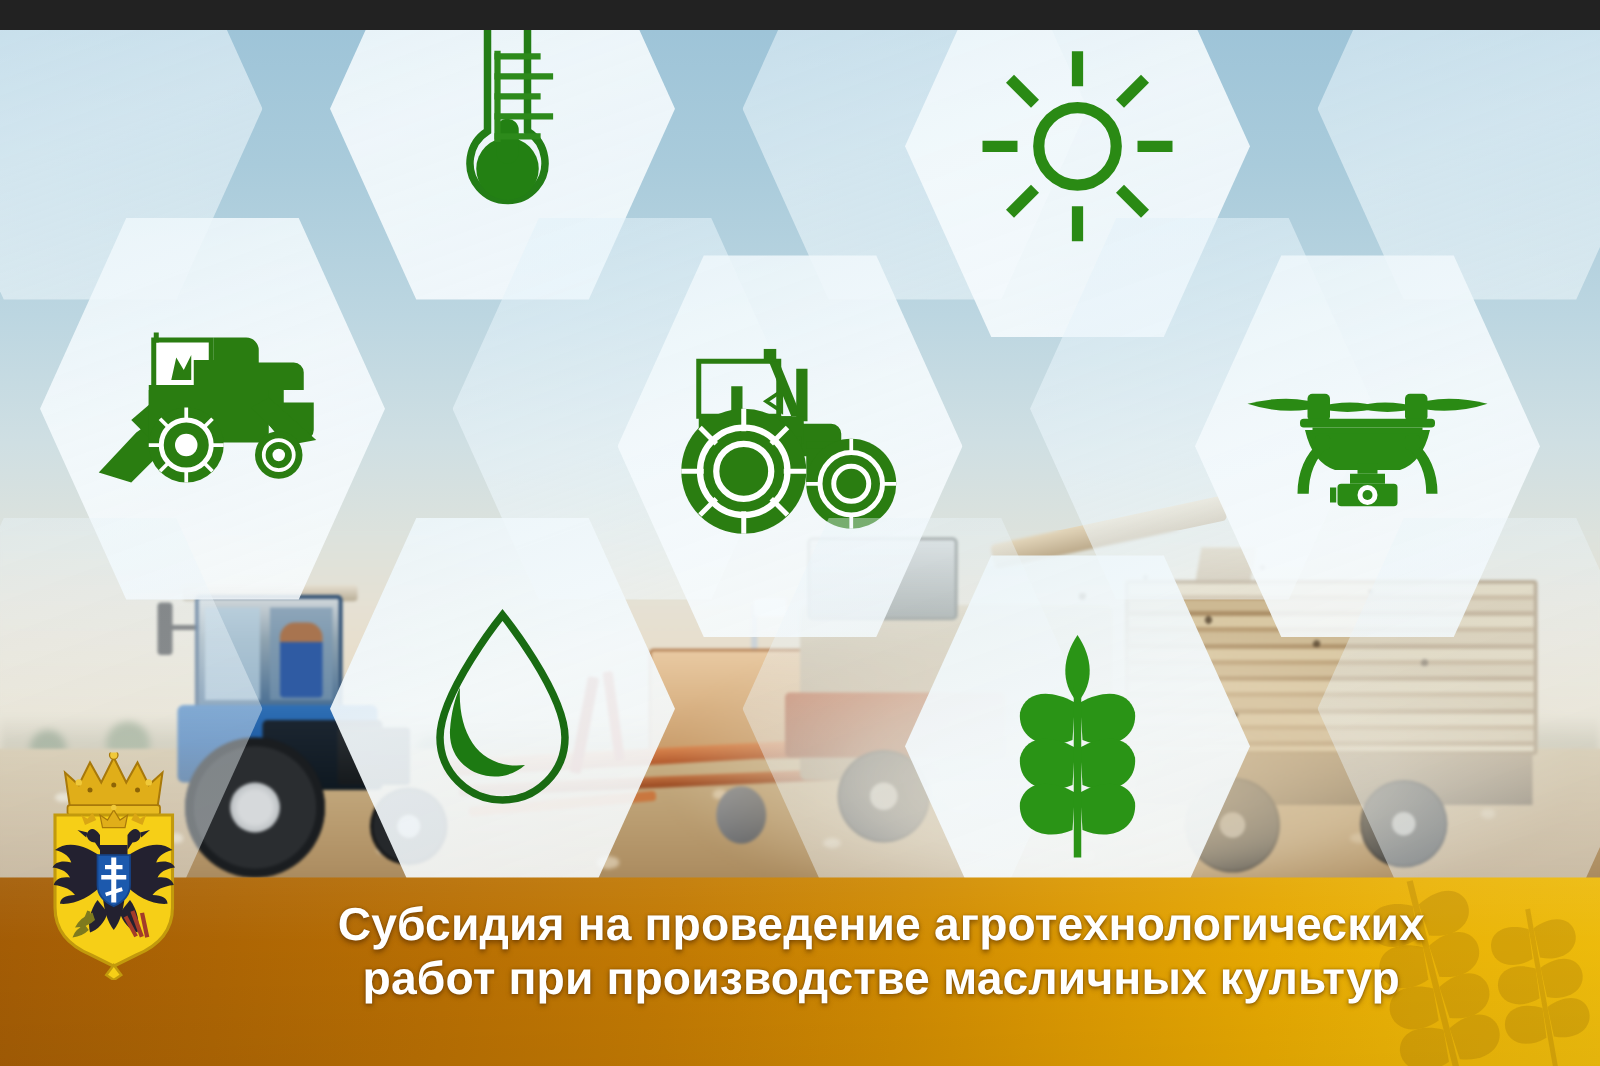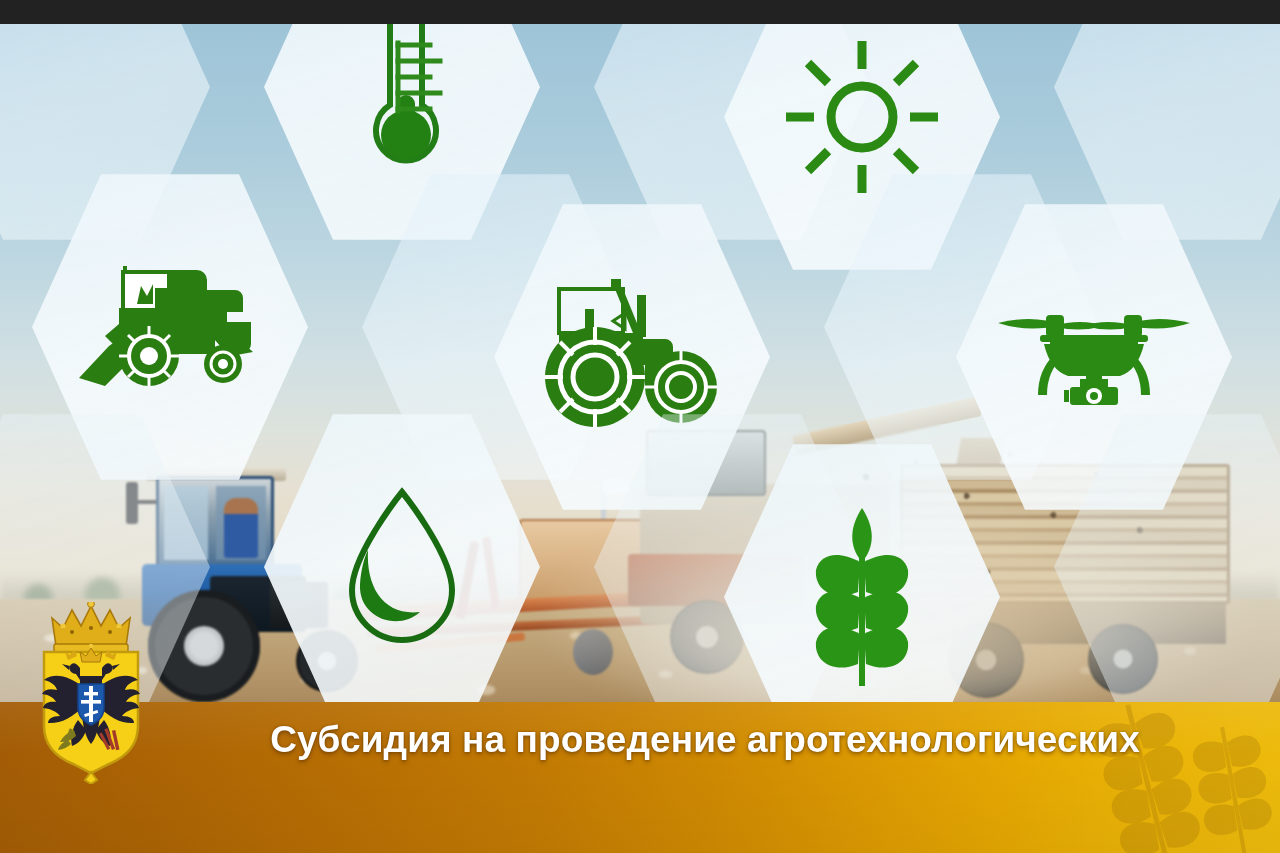--- a/index.html
+++ b/index.html
@@ -559,15 +559,15 @@
         <rect x="34" y="126" width="3" height="20" transform="rotate(22 35 136)"></rect>
       </g>
       <g fill="#a33b2a">
         <rect x="76" y="126" width="3.4" height="22" transform="rotate(-20 78 137)"></rect>
         <rect x="82" y="128" width="3.4" height="20" transform="rotate(-12 84 138)"></rect>
         <rect x="71" y="130" width="3.2" height="18" transform="rotate(-28 73 139)"></rect>
       </g>
     </svg>
   </div>
 
-  <div class="title"><span>Субсидия на проведение агротехнологических</span><br></div>
+  <div class="title"><span>Субсидия на проведение агротехнологических</span><br><span>работ при производстве масличных культур</span></div>
 
 </div>
 
 </body></html>

